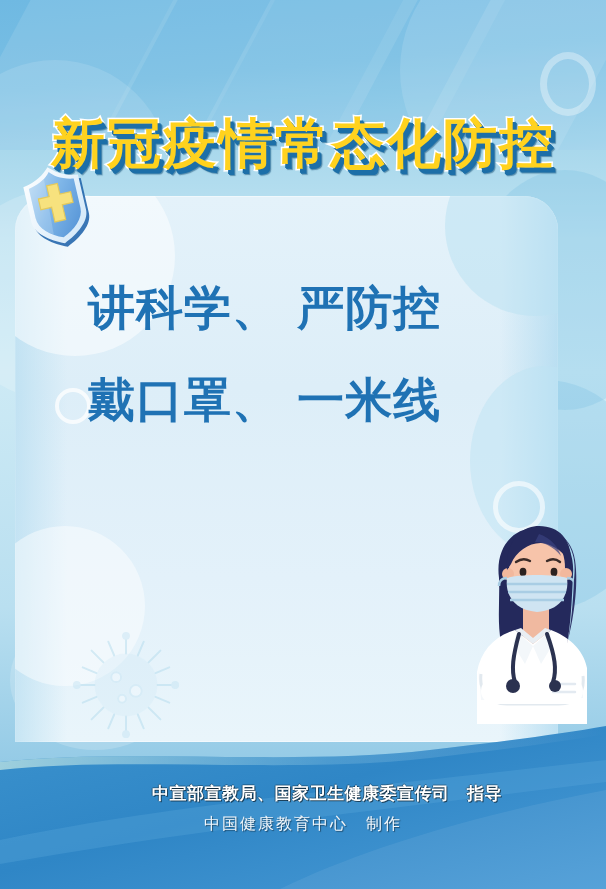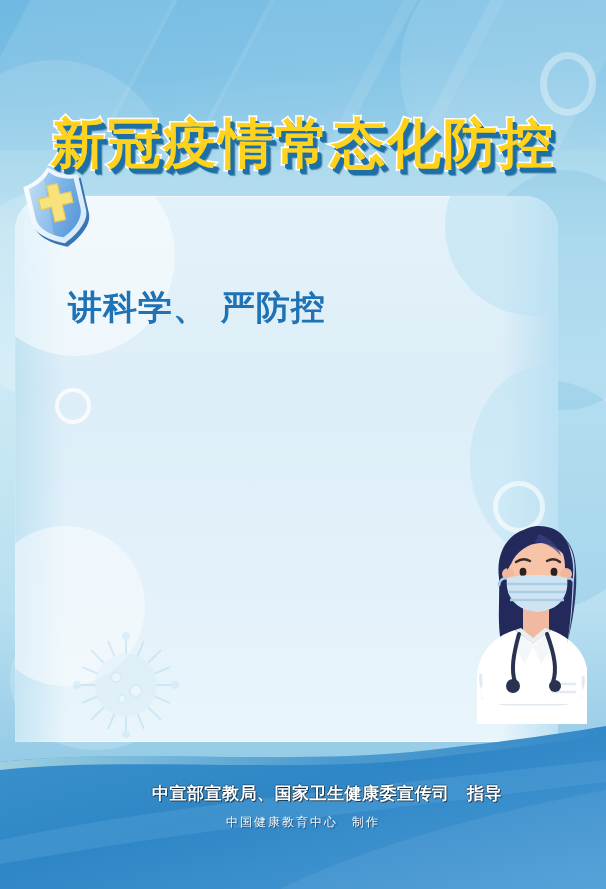--- a/index.html
+++ b/index.html
@@ -92,24 +92,24 @@
   
   .shield{position:absolute;left:14px;top:158px;width:86px;height:92px;}
 
   
   .slogans{
     position:absolute;left:0;top:262px;width:606px;
   }
   .sline{
     height:92px;
     display:flex;align-items:center;
-    padding-left:68px;
+    padding-left:88px;
     font-family:"DejaVu Sans","Liberation Sans",sans-serif;
     font-weight:bold;
-    font-size:34px;
+    font-size:47px;
     letter-spacing:1px;
     color:#1f72b4;
     white-space:nowrap;
   }
 
   
   .doctor{position:absolute;left:455px;top:512px;width:151px;height:220px;}
 
   
   .wave{position:absolute;left:0;top:720px;width:606px;height:169px;}
@@ -122,21 +122,21 @@
     font-family:"DejaVu Sans","Liberation Sans",sans-serif;
     font-weight:bold;font-size:17px;color:#ffffff;
     letter-spacing:.5px;
     text-shadow:1px 1px 0 rgba(0,0,0,.55), -1px 0 0 rgba(0,0,0,.35), 0 -1px 0 rgba(0,0,0,.3);
     white-space:nowrap;
     padding-left:48px;
   }
   .f2{
     margin-top:9px;
     font-family:"DejaVu Serif","Liberation Serif",serif;
-    font-size:12px;color:#f2f7fb;
+    font-size:16px;color:#f2f7fb;
     letter-spacing:2px;
     text-shadow:1px 1px 1px rgba(0,0,0,.45);
     white-space:nowrap;
   }
 </style>
 </head>
 <body>
 
 <div id="poster">
 
@@ -218,20 +218,21 @@
       <path d="M16 62 C16 74 30 84 44 90 C58 84 72 74 72 62 L72 26 C58 24 50 18 44 12 C38 18 30 24 16 26 Z" fill="#1a5fa8" opacity=".85"></path>
       <path d="M14 58 C14 70 28 80 42 86 C56 80 70 70 70 58 L70 22 C56 20 48 14 42 8 C36 14 28 20 14 22 Z" fill="url(#shrim)"></path>
       <path d="M19 55 C19 66 30 75 42 80 C54 75 65 66 65 55 L65 25 C53 23 46 18 42 13 C38 18 31 23 19 25 Z" fill="url(#shg)"></path>
       <path d="M42 13 C38 18 31 23 19 25 L19 55 C19 63 25 70 33 75 L36 16 Z" fill="#ffffff" opacity=".18"></path>
       <path d="M37 26 h11 v11 h11 v11 h-11 v15 h-11 v-15 h-11 v-11 h11 z" fill="#f7e27e" stroke="#e3c95c" stroke-width="1.2"></path>
     </g>
   </svg>
 
   <div class="slogans">
     <div class="sline">讲科学、 严防控</div>
+    <div class="sline">戴口罩、 一米线</div>
   </div>
 
   <svg class="doctor" viewBox="0 0 151 220">
 
     <path d="M44 66 C40 36 58 16 80 16 C104 16 120 34 118 62 C117 84 116 112 112 132 C106 140 92 142 80 142 C66 142 52 138 46 130 C42 110 45 86 44 66 Z" fill="#24295c"></path>
 
     <path d="M68 96 h26 v30 c0 8 -26 8 -26 0 z" fill="#f0b9a0"></path>
 
     <path d="M60 118 C40 124 26 138 22 160 L22 212 L132 212 L132 156 C128 136 112 124 96 118 L78 132 Z" fill="#ffffff"></path>
     <path d="M60 118 L78 132 L96 118 L90 116 L78 126 L66 116 Z" fill="#e9eef3"></path>

